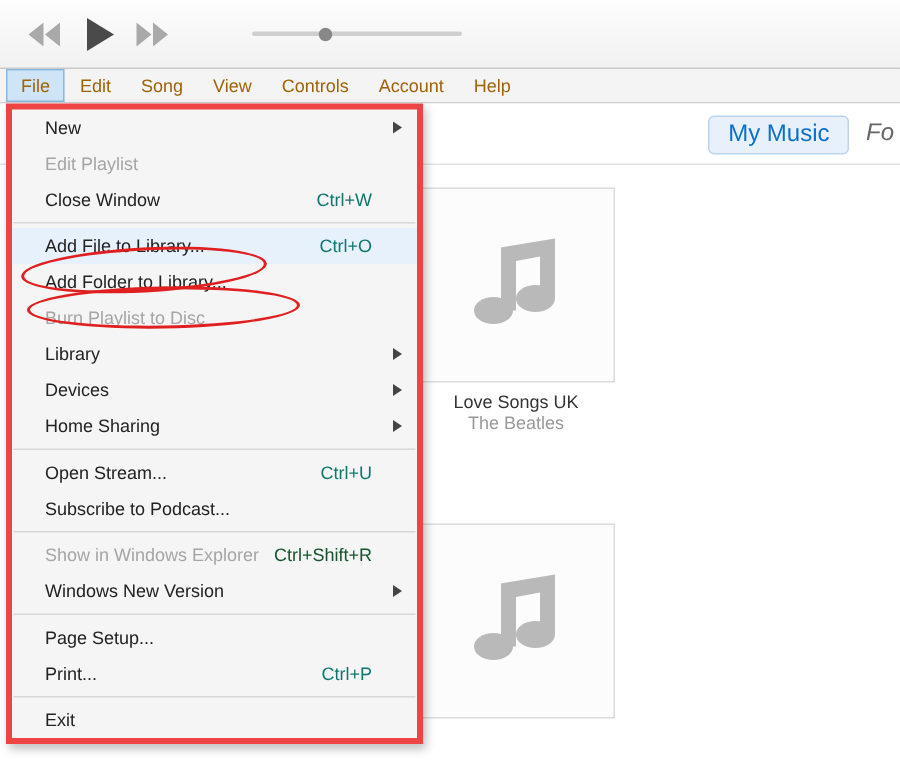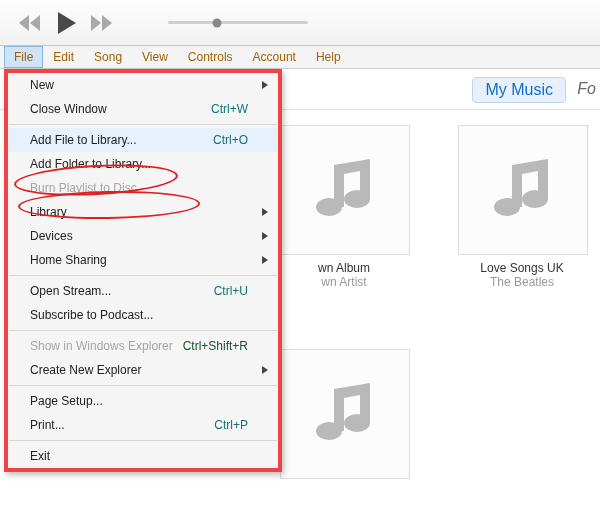--- a/index.html
+++ b/index.html
@@ -79,33 +79,20 @@
     <div class="album">
       <div class="art">
         <svg width="70" height="70">
             <g fill="#b9b9b9">
               <path d="M24 10 L60 4 L60 44 L50 44 L50 16 L34 19 L34 52 L24 52 Z"></path>
               <ellipse cx="19" cy="52" rx="13" ry="9"></ellipse>
               <ellipse cx="47" cy="44" rx="13" ry="9"></ellipse>
             </g>
           </svg>
       </div>
-      <div class="aname">wn Album</div>
-      <div class="aartist">wn Artist</div>
-    </div>
-    <div class="album">
-      <div class="art">
-        <svg width="70" height="70">
-            <g fill="#b9b9b9">
-              <path d="M24 10 L60 4 L60 44 L50 44 L50 16 L34 19 L34 52 L24 52 Z"></path>
-              <ellipse cx="19" cy="52" rx="13" ry="9"></ellipse>
-              <ellipse cx="47" cy="44" rx="13" ry="9"></ellipse>
-            </g>
-          </svg>
-      </div>
       <div class="aname">Love Songs UK</div>
       <div class="aartist">The Beatles</div>
     </div>
   </div>
 
   <div class="grid2">
     <div class="album">
       <div class="art">
         <svg width="70" height="70">
             <g fill="#b9b9b9">
@@ -119,20 +106,23 @@
   </div>
 
   <div class="menu" id="menu">
       <div class="row">
         <span>New</span>
         <span class="arr">
           <svg width="6" height="8">
             <path d="M0 0 L6 4 L0 8 Z" fill="#444"></path>
           </svg>
         </span>
+      </div>
+      <div class="row disabled">
+        <span>Edit Playlist</span>
       </div>
       <div class="row">
         <span>Close Window</span>
         <span class="sc">Ctrl+W</span>
       </div>
       <div class="sep"></div>
       <div class="row hover">
         <span>Add File to Library...</span>
         <span class="sc">Ctrl+O</span>
       </div>
@@ -173,21 +163,21 @@
       </div>
       <div class="row">
         <span>Subscribe to Podcast...</span>
       </div>
       <div class="sep"></div>
       <div class="row disabled">
         <span>Show in Windows Explorer</span>
         <span class="sc">Ctrl+Shift+R</span>
       </div>
       <div class="row">
-        <span>Create New Explorer</span>
+        <span>Windows New Version</span>
         <span class="arr">
           <svg width="6" height="8">
             <path d="M0 0 L6 4 L0 8 Z" fill="#444"></path>
           </svg>
         </span>
       </div>
       <div class="sep"></div>
       <div class="row">
         <span>Page Setup...</span>
       </div>

